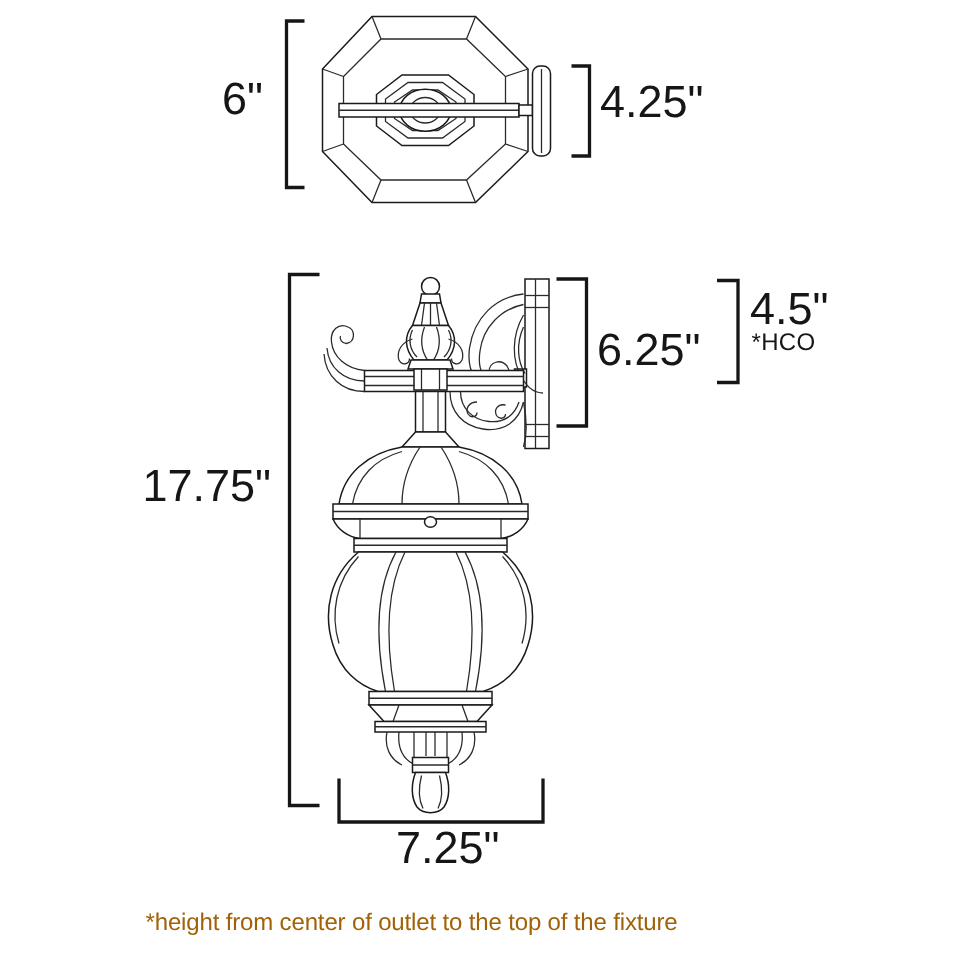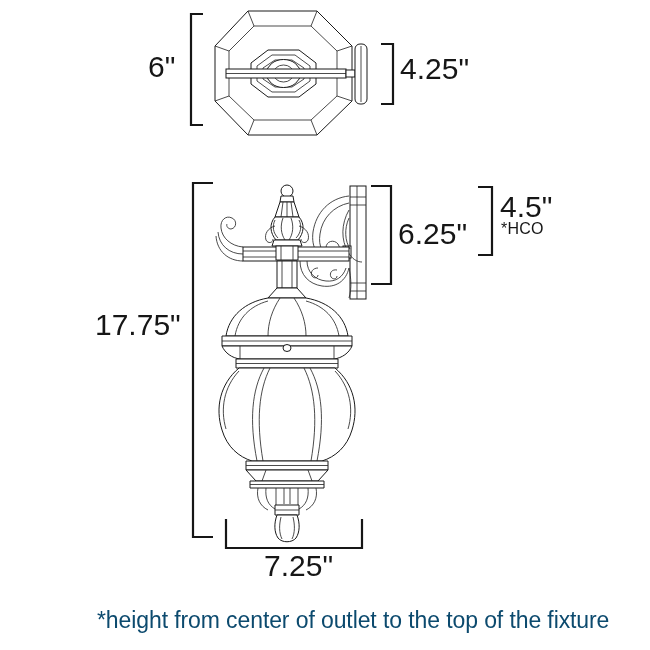--- a/index.html
+++ b/index.html
@@ -57,22 +57,22 @@
   }
   #label-725 {
     left: 264px;
     top: 551px;
     font-size: 30px;
   }
   #footnote {
     position: absolute;
     left: 97px;
     top: 607px;
-    font-size: 23px;
-    color: #0c4a6e;
+    font-size: 16px;
+    color: #a16207;
     white-space: nowrap;
     letter-spacing: -0.1px;
   }
   svg.overlay {
     position: absolute;
     left: 0;
     top: 0;
     width: 650px;
     height: 650px;
   }

